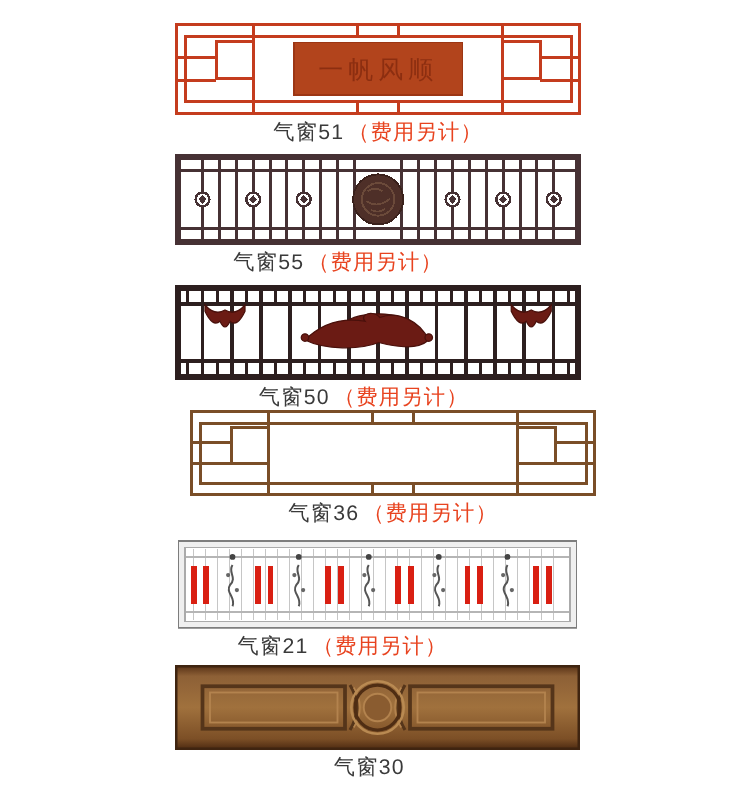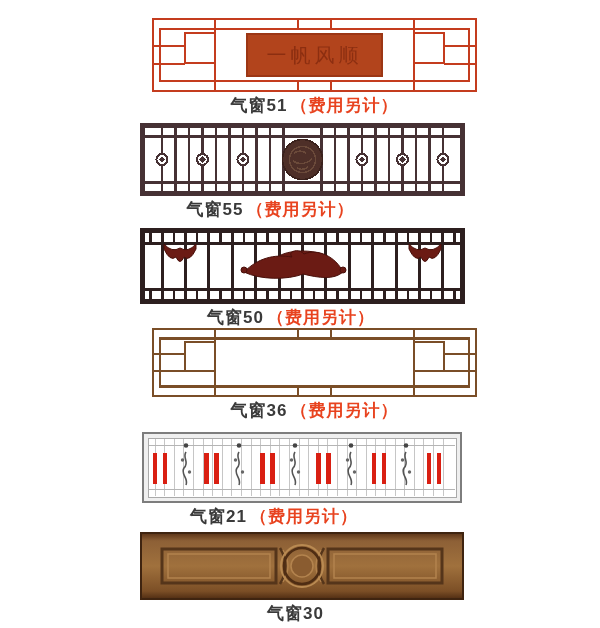--- a/index.html
+++ b/index.html
@@ -5,33 +5,33 @@
   html,body{margin:0;padding:0;}
   body{
     width:600px;height:628px;background:#ffffff;position:relative;overflow:hidden;
     font-family:"Liberation Sans",sans-serif;
   }
   .catalog{position:absolute;inset:0;}
   .item{position:absolute;}
   .panel{display:block;}
   .label{
     text-align:center;margin-top:4px;
-    font-size:17px;font-weight:bold;line-height:20px;
+    font-size:17px;font-weight:normal;line-height:20px;
     color:#3a3a3a;letter-spacing:1px;white-space:nowrap;
   }
   .label .note{color:#e8431f;margin-left:3px;}
   svg{shape-rendering:auto;}
   .crisp{shape-rendering:crispEdges;}
 </style>
 </head>
 <body>
 
 <div class="catalog">
 
-  <div class="item" style="left:140px;top:18px;width:325px;margin-left:12px;">
+  <div class="item" style="left:140px;top:18px;width:325px;">
     <svg class="panel crisp" width="325" height="74" viewBox="0 0 325 74">
       <g stroke="#c43c1e" stroke-width="2.4" fill="none">
         <rect x="1.2" y="1.2" width="322.6" height="71.6"></rect>
         <rect x="8" y="11" width="309" height="52"></rect>
         <line x1="63" y1="1" x2="63" y2="73"></line>
         <line x1="262" y1="1" x2="262" y2="73"></line>
         <line x1="146" y1="1" x2="146" y2="11"></line>
         <line x1="179" y1="1" x2="179" y2="11"></line>
         <line x1="146" y1="63" x2="146" y2="73"></line>
         <line x1="179" y1="63" x2="179" y2="73"></line>

